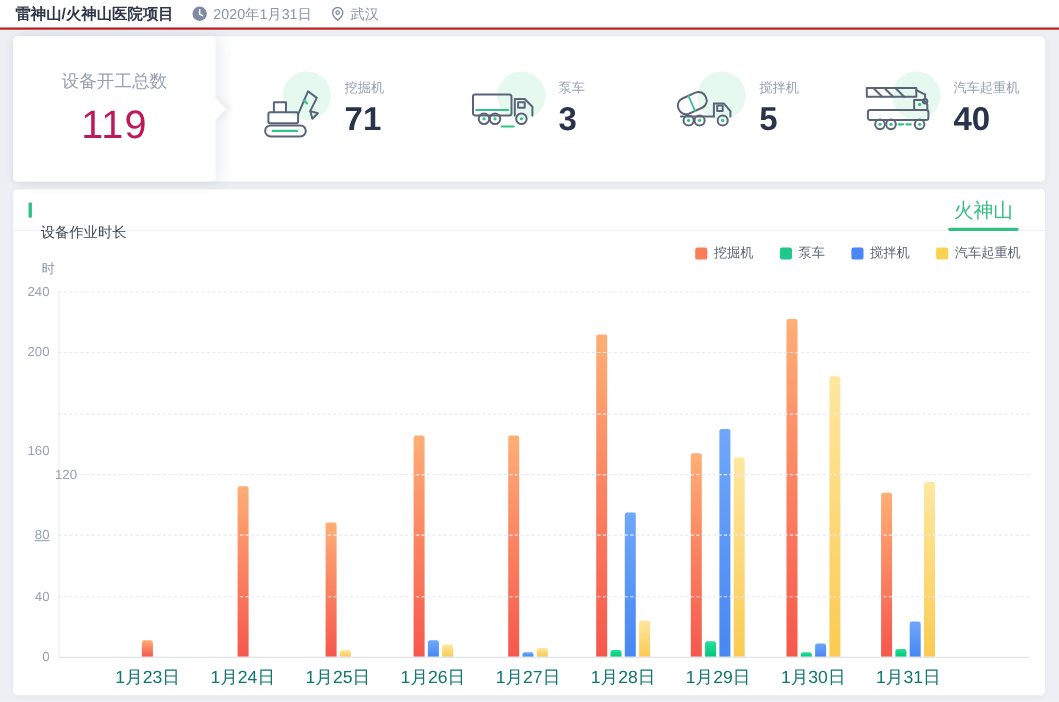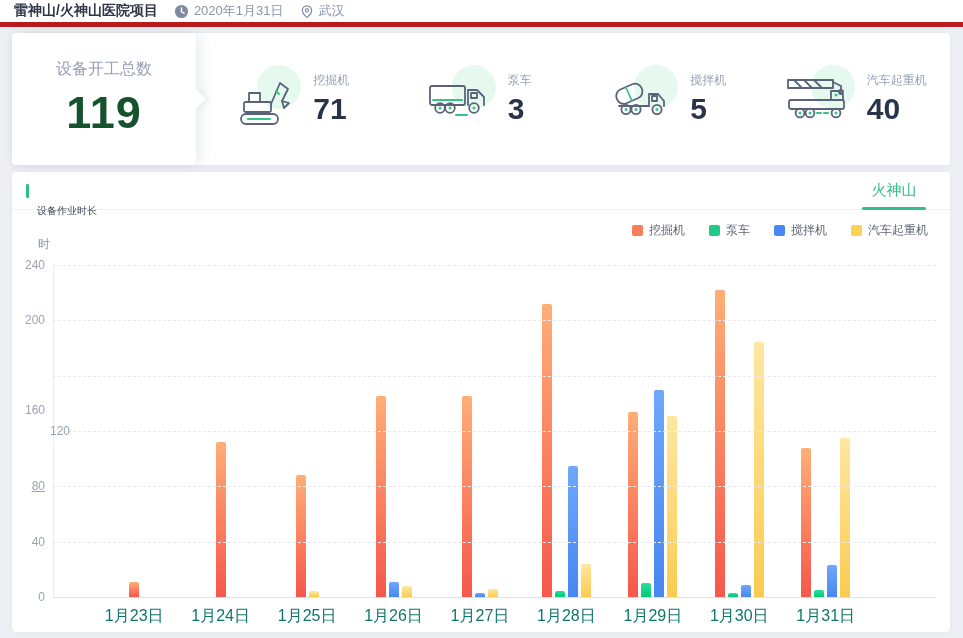--- a/index.html
+++ b/index.html
@@ -6,21 +6,21 @@
   html,body { width:963px; height:638px; }
   body {
     background:#EDEFF4;
     font-family:"Liberation Sans","DejaVu Sans",sans-serif;
     position:relative; overflow:hidden;
     color:#2E3748;
   }
   
   .top-header {
     position:absolute; top:0; left:0; width:963px; height:27px;
-    background:#FFFFFF; border-bottom:5px solid #b91c1c;
+    background:#FFFFFF; border-bottom:2px solid #b91c1c;
     display:flex; align-items:center; padding-left:14px;
   }
   .proj-title { font-size:14px; font-weight:bold; color:#2F3748; }
   .meta { display:flex; align-items:center; margin-left:16px; font-size:13px; color:#8B95A9; }
   .meta .m-icon { display:flex; margin-right:5px; }
   
   .stats-card {
     position:absolute; left:12px; top:33px; width:938px; height:132px;
     background:#FFFFFF; border-radius:4px;
     box-shadow:0 1px 6px rgba(40,55,90,0.05);
@@ -30,45 +30,45 @@
     background:#FFFFFF; border-radius:4px; z-index:2;
     box-shadow:4px 0 14px rgba(40,55,90,0.10);
     display:flex; flex-direction:column; justify-content:center; align-items:center;
   }
   .total-arrow {
     position:absolute; right:-7px; top:50%; width:14px; height:14px;
     background:#FFFFFF; transform:translateY(-50%) rotate(45deg);
     box-shadow:3px -3px 7px rgba(40,55,90,0.07);
   }
   .total-label { font-size:16px; color:#97A0B3; margin-bottom:7px; }
-  .total-value { font-size:45px; font-weight:bold; color:#14532d; letter-spacing:1px; }
+  .total-value { font-size:36px; font-weight:normal; color:#be185d; letter-spacing:1px; }
   .stat-items { position:absolute; left:184px; right:0; top:0; bottom:0; display:flex; }
   .stat-item { flex:1; display:flex; align-items:center; justify-content:center; }
   .icon-wrap { position:relative; width:66px; height:56px; margin-right:16px; }
   .icon-bg { position:absolute; right:-4px; top:-6px; width:44px; height:44px; border-radius:50%; background:#E6F9EF; }
   .icon-wrap svg { position:relative; }
   .stat-text { display:flex; flex-direction:column; }
   .stat-label { font-size:12px; color:#97A0B3; margin-bottom:3px; }
   .stat-value { font-size:30px; font-weight:bold; color:#293349; }
   
   .chart-card {
     position:absolute; left:12px; top:172px; width:938px; height:460px;
     background:#FFFFFF; border-radius:4px;
     box-shadow:0 1px 6px rgba(40,55,90,0.04);
   }
   .chart-head {
     position:relative; height:38px; border-bottom:1px solid #EEF1F4;
     display:flex; align-items:center; padding-left:14px;
   }
   .head-bar { width:3px; height:14px; background:#2FBE82; border-radius:1px; margin-right:8px; }
-  .head-title { font-size:10px; color:#3E4656;margin-top:40px; }
+  .head-title { font-size:13px; color:#3E4656;margin-top:40px; }
   .tabs { position:absolute; right:8px; top:0; height:100%; display:flex; }
   .tab {
     width:96px; display:flex; align-items:center; justify-content:center;
-    font-size:15px; color:#4A5263; cursor:pointer; position:relative;text-align:center;
+    font-size:18px; color:#4A5263; cursor:pointer; position:relative;text-align:center;
   }
   .tab.active { color:#33BE83; }
   .tab.active::after {
     content:""; position:absolute; bottom:-1px; left:16px; right:16px;
     height:3px; background:#33BE83; border-radius:2px;
   }
   
   .legend { position:absolute; top:50px; right:22px; display:flex; }
   .legend-item { display:flex; align-items:center; margin-left:24px; font-size:12px; color:#5C6574; cursor:pointer; }
   .legend-swatch { width:11px; height:11px; border-radius:2px; margin-right:6px; }

